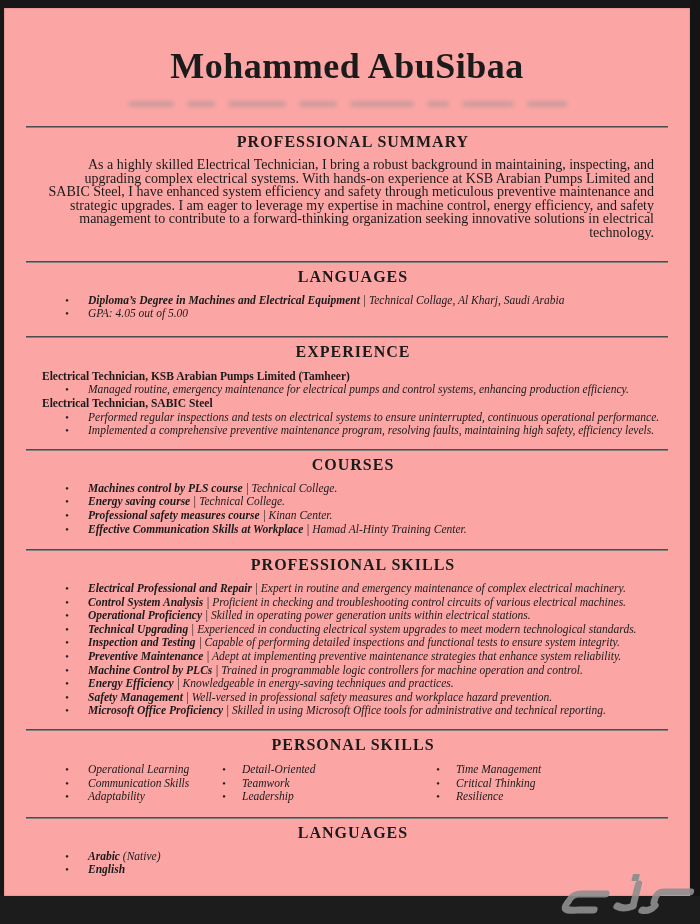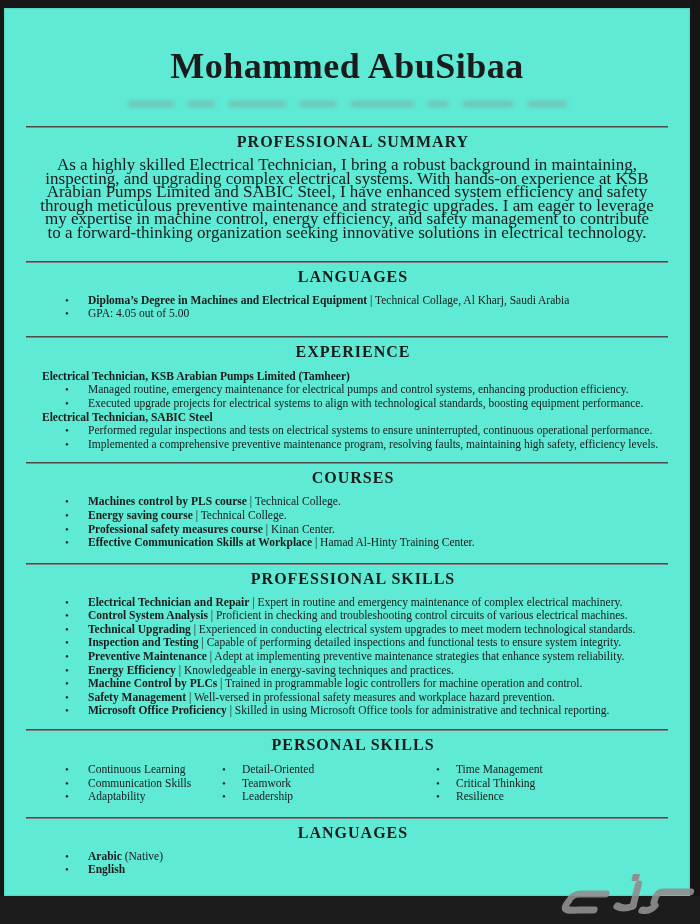--- a/index.html
+++ b/index.html
@@ -4,21 +4,21 @@
 <style>
   html,body{margin:0;padding:0;}
   body{
     width:700px;height:924px;position:relative;overflow:hidden;
     background:#171717;
     font-family:"Liberation Serif", serif;
     color:#1b1b1b;
   }
   .page{
     position:absolute;left:4px;top:8px;width:686px;height:888px;
-    background:#5eead4;overflow:hidden;
+    background:#fca5a5;overflow:hidden;
     box-shadow:inset 0 0 2px rgba(0,0,0,.25);
   }
   .bottom-band{
     position:absolute;left:0;bottom:0;width:700px;height:28px;background:#1c1c1c;
   }
   .right-band{position:absolute;right:0;top:0;width:10px;height:924px;background:#141414;}
 
   
   .name{
     margin:38px 0 0 0;text-align:center;
@@ -38,26 +38,26 @@
     height:2px;margin:0 22px;border:0;
     background:linear-gradient(#303030,#9d9d9d);
   }
   .sec-h{
     margin:4px 0 0 12px;text-align:center;
     font-size:16px;font-weight:bold;letter-spacing:1px;line-height:20px;
   }
   .s-summary .rule{margin-top:14px;}
   .para{
     margin:6px 36px 0 36px;
-    font-size:17px;line-height:13.6px;text-align:center;
+    font-size:14px;line-height:13.6px;text-align:right;
   }
   .s-education .rule{margin-top:21px;}
   .blist{
     list-style:none;margin:7px 30px 0 0;padding:0 0 0 84px;
-    font-size:11.5px;line-height:13.6px;
+    font-size:11.5px;line-height:13.6px;font-style:italic;
   }
   .blist li{position:relative;}
   .blist li::before{
     content:"\2022";position:absolute;left:-23px;top:0;font-size:11px;color:#222;
   }
   .b{font-weight:bold;}
 
   .s-experience .rule{margin-top:15px;}
   .job-title{
     margin:8px 30px 0 38px;font-size:11.5px;font-weight:bold;line-height:13.6px;
@@ -115,21 +115,20 @@
       <li><span class="b"></span><span>GPA: 4.05 out of 5.00</span></li>
     </ul>
   </div>
 
   <div class="section s-experience">
     <div class="rule"></div>
     <h2 class="sec-h">EXPERIENCE</h2>
     <h3 class="job-title">Electrical Technician, KSB Arabian Pumps Limited (Tamheer)</h3>
     <ul class="blist job-list">
       <li>Managed routine, emergency maintenance for electrical pumps and control systems, enhancing production efficiency.</li>
-      <li>Executed upgrade projects for electrical systems to align with technological standards, boosting equipment performance.</li>
     </ul>
     <h3 class="job-title" style="margin-top:0;">Electrical Technician, SABIC Steel</h3>
     <ul class="blist job-list">
       <li>Performed regular inspections and tests on electrical systems to ensure uninterrupted, continuous operational performance.</li>
       <li>Implemented a comprehensive preventive maintenance program, resolving faults, maintaining high safety, efficiency levels.</li>
     </ul>
   </div>
 
   <div class="section s-courses">
     <div class="rule"></div>
@@ -139,38 +138,39 @@
       <li><span class="b">Energy saving course</span><span> | Technical College.</span></li>
       <li><span class="b">Professional safety measures course</span><span> | Kinan Center.</span></li>
       <li><span class="b">Effective Communication Skills at Workplace</span><span> | Hamad Al-Hinty Training Center.</span></li>
     </ul>
   </div>
 
   <div class="section s-proskills">
     <div class="rule"></div>
     <h2 class="sec-h">PROFESSIONAL SKILLS</h2>
     <ul class="blist">
-      <li><span class="b">Electrical Technician and Repair</span><span> | Expert in routine and emergency maintenance of complex electrical machinery.</span></li>
+      <li><span class="b">Electrical Professional and Repair</span><span> | Expert in routine and emergency maintenance of complex electrical machinery.</span></li>
       <li><span class="b">Control System Analysis</span><span> | Proficient in checking and troubleshooting control circuits of various electrical machines.</span></li>
+      <li><span class="b">Operational Proficiency</span><span> | Skilled in operating power generation units within electrical stations.</span></li>
       <li><span class="b">Technical Upgrading</span><span> | Experienced in conducting electrical system upgrades to meet modern technological standards.</span></li>
       <li><span class="b">Inspection and Testing</span><span> | Capable of performing detailed inspections and functional tests to ensure system integrity.</span></li>
       <li><span class="b">Preventive Maintenance</span><span> | Adept at implementing preventive maintenance strategies that enhance system reliability.</span></li>
+      <li><span class="b">Machine Control by PLCs</span><span> | Trained in programmable logic controllers for machine operation and control.</span></li>
       <li><span class="b">Energy Efficiency</span><span> | Knowledgeable in energy-saving techniques and practices.</span></li>
-      <li><span class="b">Machine Control by PLCs</span><span> | Trained in programmable logic controllers for machine operation and control.</span></li>
       <li><span class="b">Safety Management</span><span> | Well-versed in professional safety measures and workplace hazard prevention.</span></li>
       <li><span class="b">Microsoft Office Proficiency</span><span> | Skilled in using Microsoft Office tools for administrative and technical reporting.</span></li>
     </ul>
   </div>
 
   <div class="section s-perskills">
     <div class="rule"></div>
     <h2 class="sec-h">PERSONAL SKILLS</h2>
     <div class="cols">
       <ul class="blist c1">
-        <li>Continuous Learning</li>
+        <li>Operational Learning</li>
         <li>Communication Skills</li>
         <li>Adaptability</li>
       </ul>
       <ul class="blist c2">
         <li>Detail-Oriented</li>
         <li>Teamwork</li>
         <li>Leadership</li>
       </ul>
       <ul class="blist c3">
         <li>Time Management</li>

